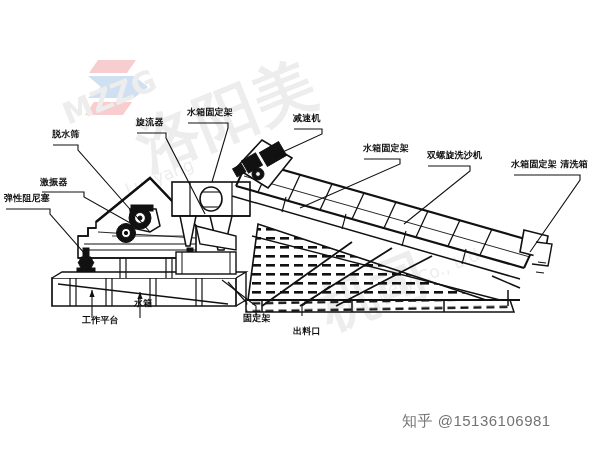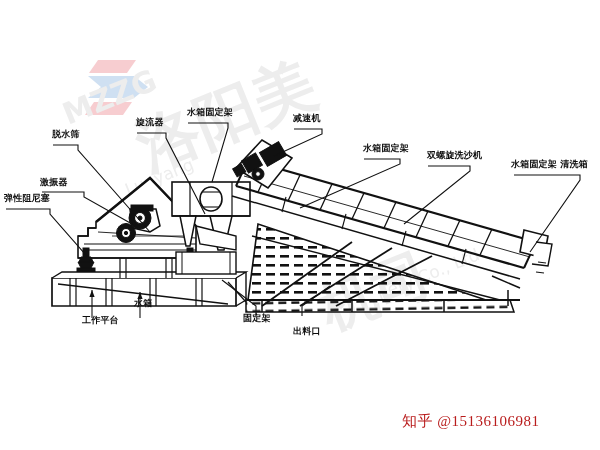--- a/index.html
+++ b/index.html
@@ -12,22 +12,22 @@
   #stage{position:absolute;inset:0;width:600px;height:450px;}
   #stage svg{display:block;width:600px;height:450px;}
   .lbl{
     position:absolute;
     font-family:"DejaVu Sans","Liberation Sans",sans-serif;
     font-size:9px;font-weight:700;color:#0d0d0d;
     white-space:nowrap;letter-spacing:.2px;line-height:1;
   }
   .wm-zhihu{
     position:absolute;left:402px;top:412px;
-    font-family:Liberation Serif, serif;
-    font-size:15px;color:#b91c1c;white-space:nowrap;
+    font-family:Liberation Sans, sans-serif;
+    font-size:15px;color:#737373;white-space:nowrap;
     letter-spacing:.5px;
   }
 </style>
 </head>
 <body>
 
 <div id="stage">
   <svg viewBox="0 0 600 450" xmlns="http://www.w3.org/2000/svg">
     <defs>
       <pattern id="dashfill" width="14" height="9" patternUnits="userSpaceOnUse">

